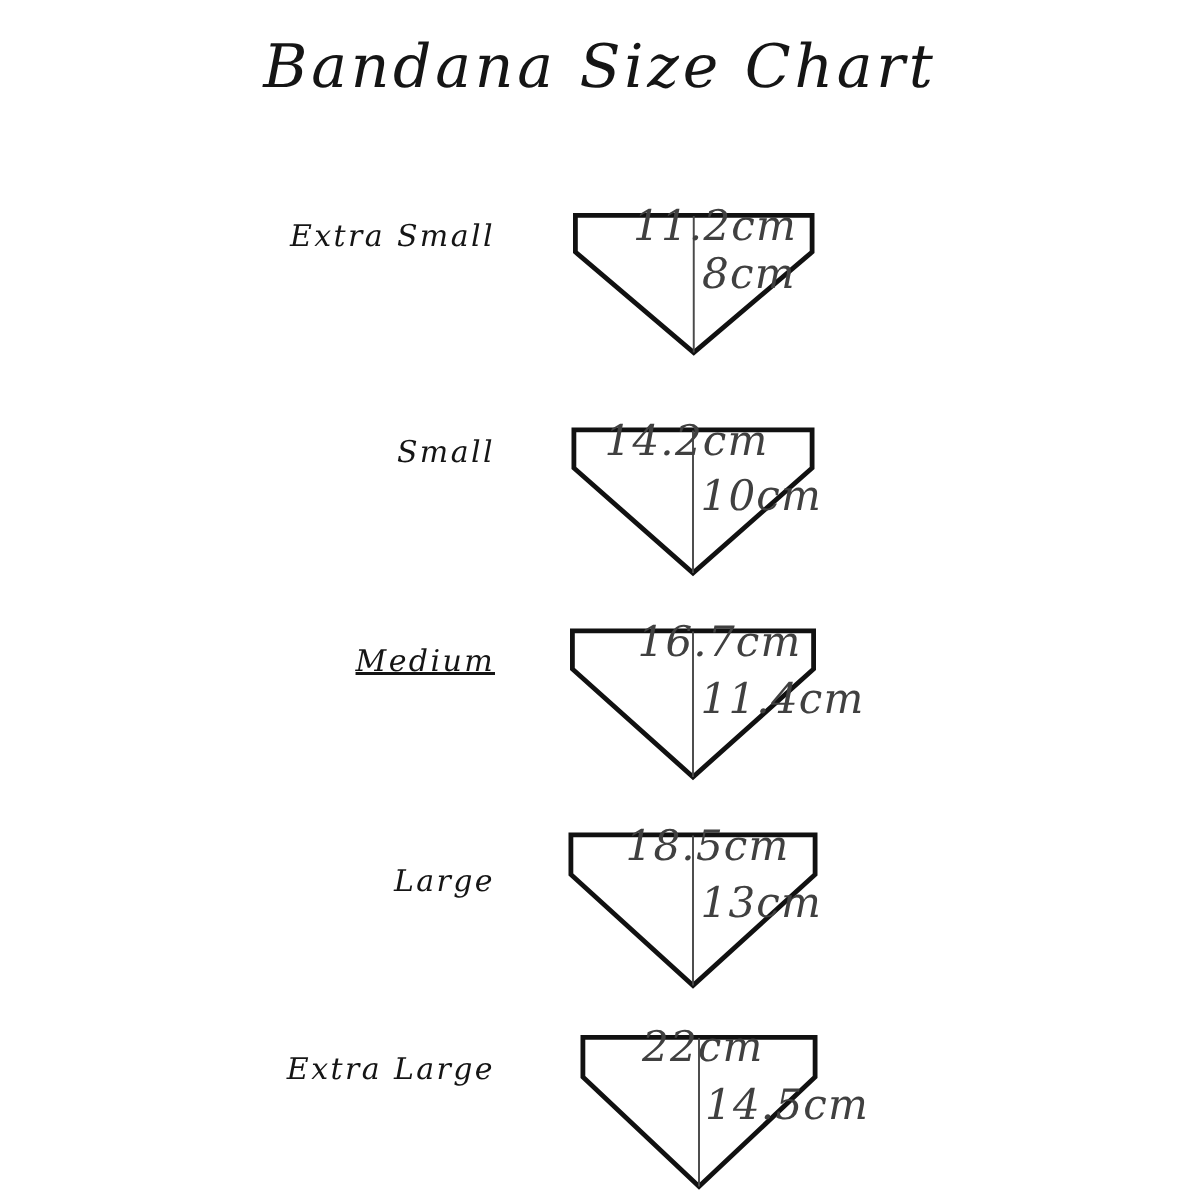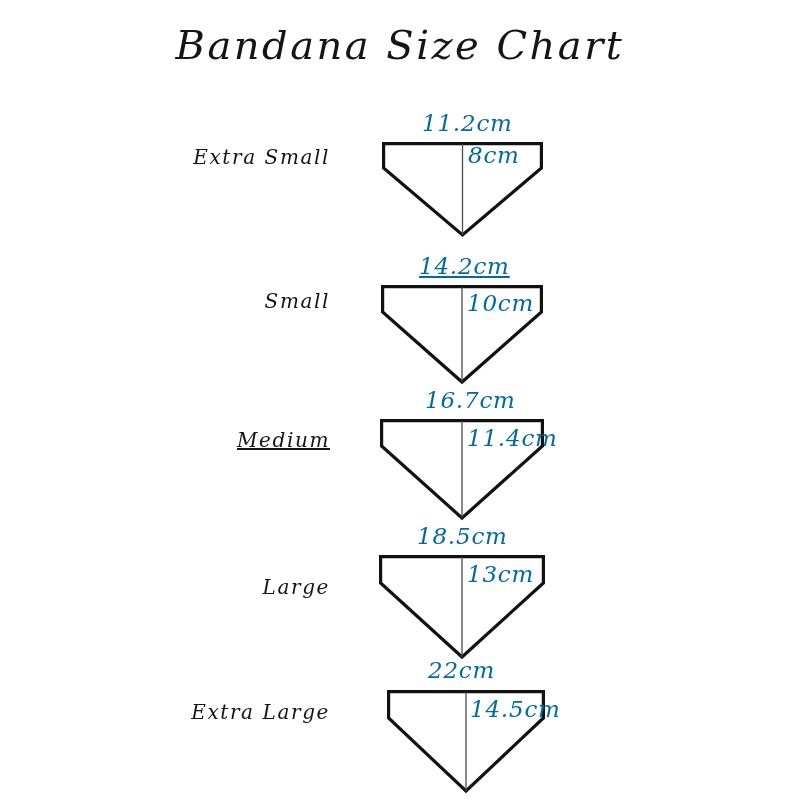--- a/index.html
+++ b/index.html
@@ -76,24 +76,25 @@
   }
   .bandana-centerline {
     stroke: #4a4a4a;
     stroke-width: 1.3;
   }
 
   .dim-label {
     position: absolute;
     font-family: "DejaVu Serif", serif;
     font-style: italic;
-    font-size: 23px;
+    font-size: 28px;
     letter-spacing: 0.8px;
-    color: #0369a1;
+    color: #404040;
     white-space: nowrap;
+    margin-top: 24px;
   }
   .dim-width {
     
   }
   .dim-height {
     
   }
 </style>
 </head>
 <body>
@@ -116,21 +117,21 @@
   </div>
 
   <div class="size-row" style="top:0;">
     <div class="size-label" style="top:289px;">Small</div>
 
     <div class="bandana-wrap" style="left:381px; top:285px;">
       <svg class="bandana-svg" width="162" height="99" viewBox="0 0 162 99">
         <path class="bandana-outline" d="M 1.6 1.6 L 160.4 1.6 L 160.4 27 L 81 97 L 1.6 27 Z"></path>
         <line class="bandana-centerline" x1="81" y1="2" x2="81" y2="97"></line>
       </svg>
-      <div class="dim-label dim-width" style="left:38px; top:-32px;text-decoration:underline;">14.2cm</div>
+      <div class="dim-label dim-width" style="left:22px; top:-32px;">14.2cm</div>
       <div class="dim-label dim-height" style="left:86px; top:5px;">10cm</div>
     </div>
   </div>
 
   <div class="size-row" style="top:0;">
     <div class="size-label" style="top:428px;text-decoration:underline;">Medium</div>
 
     <div class="bandana-wrap" style="left:380px; top:419px;">
       <svg class="bandana-svg" width="164" height="101" viewBox="0 0 164 101">
         <path class="bandana-outline" d="M 1.6 1.6 L 162.4 1.6 L 162.4 27 L 82 99 L 1.6 27 Z"></path>

